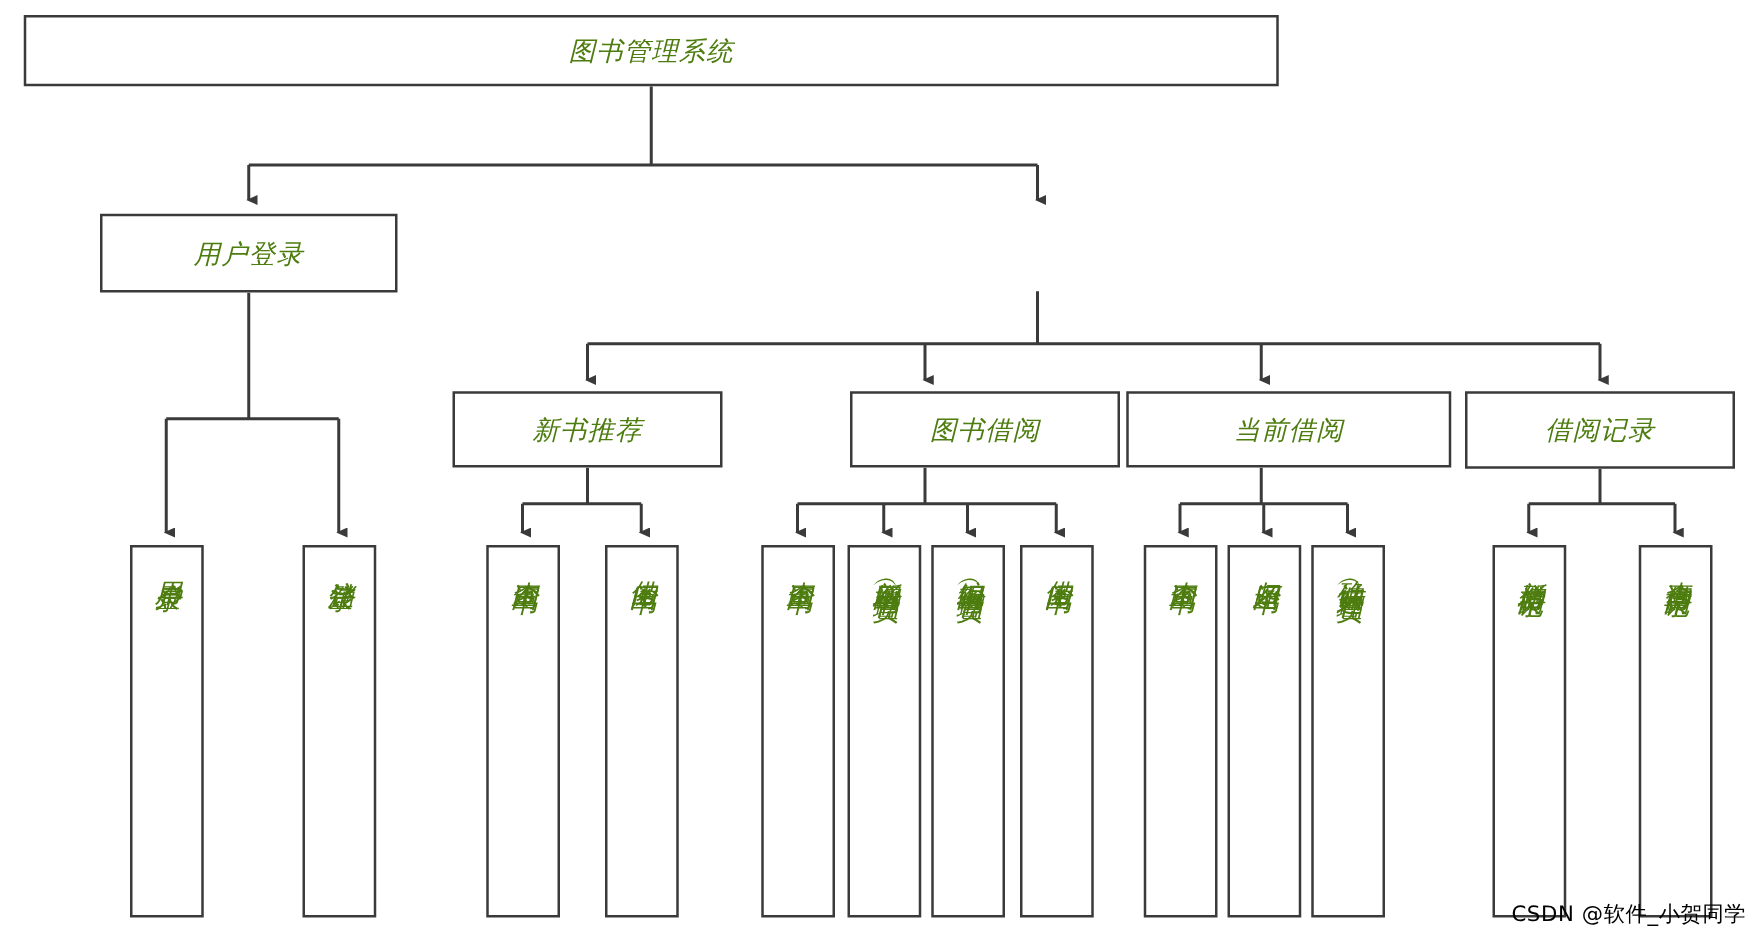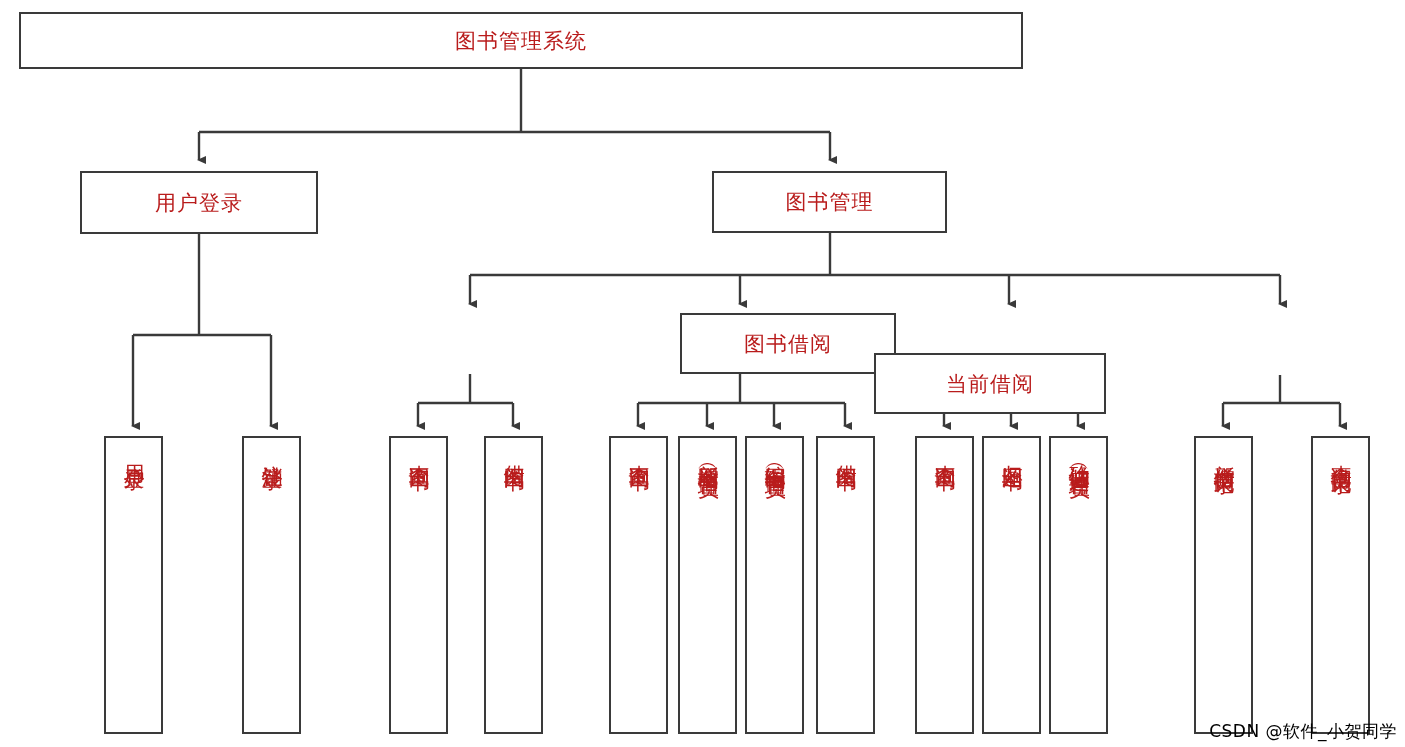--- a/index.html
+++ b/index.html
@@ -26,21 +26,22 @@
     pointer-events: none;
   }
   .node {
     position: absolute;
     box-sizing: border-box;
     border: 2px solid #3a3a3a;
     background: #ffffff;
     display: flex;
     align-items: center;
     justify-content: center;
-    color: #b91c1c;
+    color: #4d7c0f;
+    font-style: italic;
   }
   .node.horiz {
     font-size: 21px;
     letter-spacing: 1px;
   }
   .node.vert {
     font-size: 21px;
     padding-top: 10px;
     align-items: flex-start;
     justify-content: center;
@@ -117,29 +118,32 @@
     </g>
   </svg>
 
   <div class="node horiz" style="left:19px; top:12px; width:1004px; height:57px;">
     <span>图书管理系统</span>
   </div>
 
   <div class="node horiz" style="left:80px; top:171px; width:238px; height:63px;">
     <span>用户登录</span>
   </div>
-  <div class="node horiz" style="left:712px; top:171px; width:235px; height:62px;">
-    <span>图书管理</span>
+
+  <div class="node horiz" style="left:362px; top:313px; width:216px; height:61px;">
+    <span>新书推荐</span>
   </div>
-
   <div class="node horiz" style="left:632px; top:313px; width:216px; height:61px;margin-left:48px;">
     <span>图书借阅</span>
   </div>
-  <div class="node horiz" style="left:874px; top:313px; width:232px; height:61px;margin-top:40px;">
+  <div class="node horiz" style="left:901px; top:313px; width:260px; height:61px;">
     <span>当前借阅</span>
+  </div>
+  <div class="node horiz" style="left:1172px; top:313px; width:216px; height:62px;">
+    <span>借阅记录</span>
   </div>
 
   <div class="node vert" style="left:104px; top:436px; width:59px; height:298px;">
     <span class="vtext">用户登录</span>
   </div>
   <div class="node vert" style="left:242px; top:436px; width:59px; height:298px;">
     <span class="vtext">注销登录</span>
   </div>
 
   <div class="node vert" style="left:389px; top:436px; width:59px; height:298px;">

